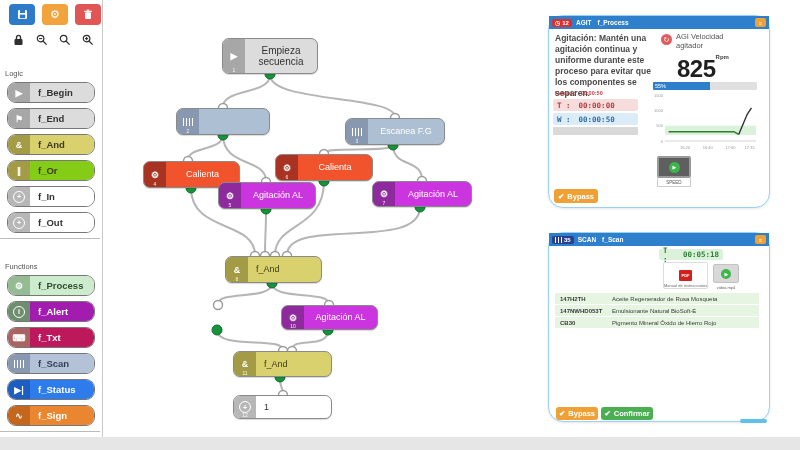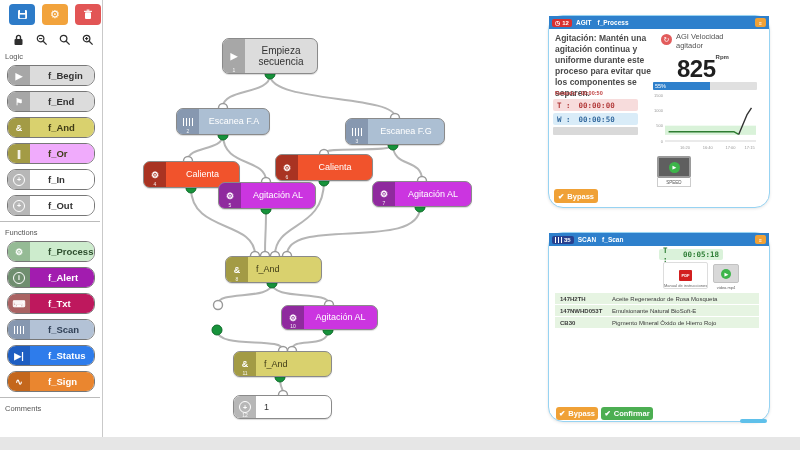--- a/index.html
+++ b/index.html
@@ -5,24 +5,24 @@
   html,body{margin:0;padding:0;background:#fff}
   .app{position:relative;width:800px;height:450px;background:#fff;font-family:"Liberation Sans",sans-serif;overflow:hidden}
   
   .sidebar{position:absolute;left:0;top:0;width:103px;height:437px;background:#fff;border-right:1px solid #c9c9c9;box-sizing:border-box;padding-top:4px}
   .tb-row{display:flex;gap:7px;padding-left:9px}
   .tb-btn{width:26px;height:21px;border-radius:4px;border:none;display:flex;align-items:center;justify-content:center;color:#fff;font-size:11px;cursor:pointer}
   .tools-row{display:flex;align-items:center;gap:10px;padding:8px 0 2px 12px}
   .tool{display:flex;align-items:center;justify-content:center;width:13px;height:13px;cursor:pointer}
   .pal-sec{margin-top:2px}
   .pal-sec.rule{border-top:1px solid #bbb;margin-top:4px;padding-top:2px;margin-right:2px}
-  .sec-label{font-size:7.5px;color:#555;margin:4px 0 4px 5px}
+  .sec-label{font-size:7.5px;color:#555;margin:21px 0 4px 5px}
   .pal-item{display:flex;width:88px;height:21px;margin:0 0 5px 7px;border:1.5px solid #777;border-radius:9px;overflow:hidden;background:#fff;cursor:grab;box-sizing:border-box}
   .pal-icon{width:22px;flex:none;display:flex;align-items:center;justify-content:center;color:#fff;font-size:9px;font-weight:bold}
-  .pal-label{flex:1;display:flex;align-items:center;padding-left:18px;font-weight:bold;font-size:9.5px}
+  .pal-label{flex:1;display:flex;align-items:center;padding-left:8px;font-weight:bold;font-size:9.5px}
   .ring{display:inline-flex;align-items:center;justify-content:center;width:10px;height:10px;border:1px solid #fff;border-radius:50%;font-size:7px;line-height:1;color:#fff;font-weight:bold}
   .barcode{width:11px;height:8px;background:repeating-linear-gradient(90deg,#fff 0 1px,transparent 1px 3px)}
   .bubble{width:10px;height:8px;border:1.3px solid #fff;border-radius:50%/55%}
   
   .canvas{position:absolute;left:104px;top:0;width:442px;height:437px;background:#fff}
   .wires{position:absolute;left:0;top:0}
   .node{position:absolute;display:flex;border:1px solid #8a8a8a;border-radius:7px;overflow:hidden;box-sizing:border-box;cursor:pointer;box-shadow:0 1px 1px rgba(0,0,0,.15)}
   .n-icon{position:relative;width:22px;flex:none;display:flex;align-items:center;justify-content:center;color:#fff;font-size:9px;font-weight:bold}
   .n-num{position:absolute;bottom:0;left:0;right:0;text-align:center;font-size:5px;font-weight:normal;color:rgba(255,255,255,.9)}
   .n-label{flex:1;display:flex;align-items:center;justify-content:center;font-weight:normal;font-size:9px;text-align:center;line-height:1.15;padding:0 2px}
@@ -130,21 +130,21 @@
       <div class="pal-item">
         <span class="pal-icon" style="background: rgb(167, 167, 167);">⚑</span>
         <span class="pal-label" style="background: rgb(220, 220, 220); color: rgb(51, 51, 51);">f_End</span>
       </div>
       <div class="pal-item">
         <span class="pal-icon" style="background: rgb(163, 155, 69);">&amp;</span>
         <span class="pal-label" style="background: rgb(217, 209, 110); color: rgb(63, 59, 22);">f_And</span>
       </div>
       <div class="pal-item">
         <span class="pal-icon" style="background: rgb(163, 155, 69);">∥</span>
-        <span class="pal-label" style="background: #f0abfc; color: rgb(63, 59, 22);">f_Or</span>
+        <span class="pal-label" style="background: #84cc16; color: rgb(63, 59, 22);">f_Or</span>
       </div>
       <div class="pal-item">
         <span class="pal-icon" style="background: rgb(183, 183, 183);">
             <span class="ring">+</span>
           </span>
         <span class="pal-label" style="background: rgb(255, 255, 255); color: rgb(51, 51, 51);">f_In</span>
       </div>
       <div class="pal-item">
         <span class="pal-icon" style="background: rgb(183, 183, 183);">
             <span class="ring">+</span>
@@ -246,21 +246,20 @@
           <span>▶</span>
           <span class="n-num">1</span>
         </span>
       <span class="n-label" style="font-size: 10px; color: rgb(51, 51, 51);">Empieza secuencia</span>
     </div>
     <div class="node" style="left: 72px; top: 108px; width: 94px; height: 27px; background: rgb(172, 191, 211);">
       <span class="n-icon" style="background: rgb(135, 152, 176);">
           <span class="barcode"></span>
           <span class="n-num">2</span>
         </span>
-      <span class="n-label" style="color: rgb(255, 255, 255);">Escanea F.A</span>
     </div>
     <div class="node" style="left: 241px; top: 118px; width: 100px; height: 27px; background: rgb(172, 191, 211);">
       <span class="n-icon" style="background: rgb(135, 152, 176);">
           <span class="barcode"></span>
           <span class="n-num">3</span>
         </span>
       <span class="n-label" style="color: rgb(255, 255, 255);">Escanea F.G</span>
     </div>
     <div class="node" style="left: 39px; top: 161px; width: 97px; height: 27px; background: rgb(241, 83, 44);">
       <span class="n-icon" style="background: rgb(169, 51, 34);">

